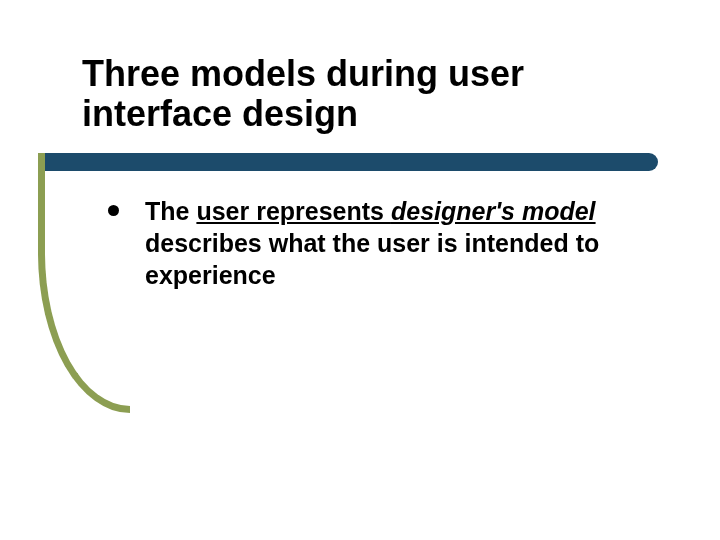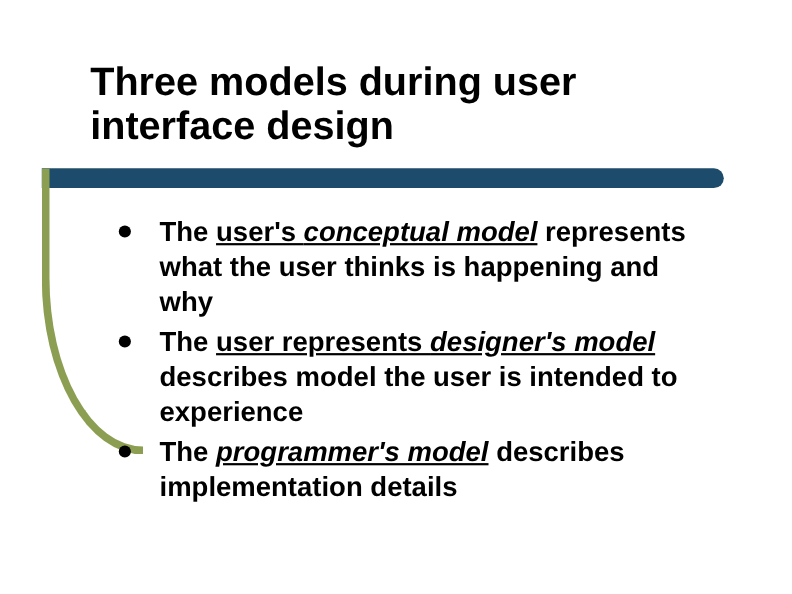--- a/index.html
+++ b/index.html
@@ -87,35 +87,23 @@
 
 <div class="slide">
 
   <div class="title">Three models during user interface design</div>
 
   <div class="underline-bar"></div>
   <div class="arc"></div>
 
   <div class="body">
 
-    <div class="item">
-      <div class="bullet-dot"></div>
-      <div class="text">
-        <span>The </span><span class="u"><span>user's </span><span class="i">conceptual model</span></span><span> represents what the user thinks is happening and why</span>
-      </div>
-    </div>
 
     <div class="item">
       <div class="bullet-dot"></div>
       <div class="text">
-        <span>The </span><span class="u"><span>user represents </span><span class="i">designer's model</span></span><span> describes model the user is intended to experience</span>
+        <span>The </span><span class="u"><span>user represents </span><span class="i">designer's model</span></span><span> describes what the user is intended to experience</span>
       </div>
     </div>
 
-    <div class="item">
-      <div class="bullet-dot"></div>
-      <div class="text">
-        <span>The </span><span class="u"><span></span><span class="i">programmer's model</span></span><span> describes implementation details</span>
-      </div>
-    </div>
 
   </div>
 </div>
 
 </body></html>

